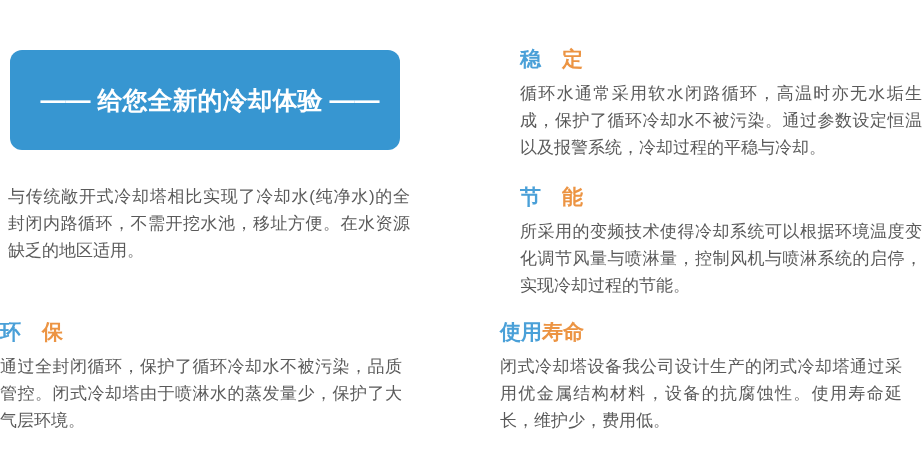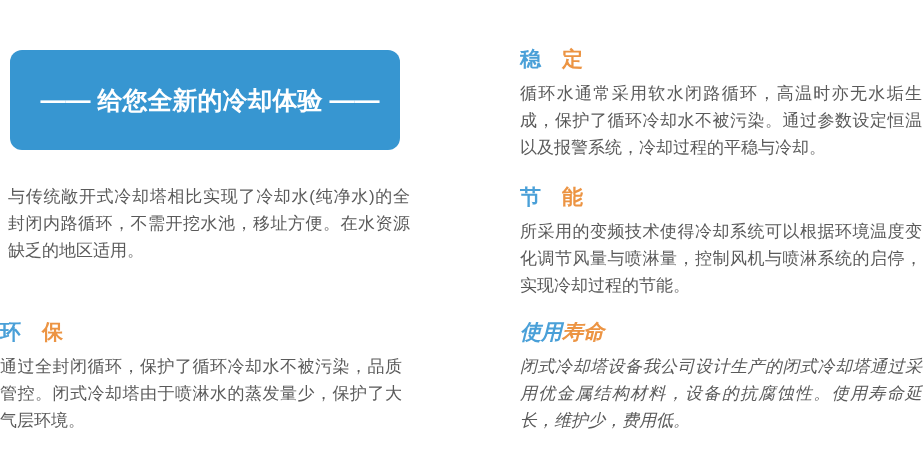--- a/index.html
+++ b/index.html
@@ -21,21 +21,21 @@
     align-items:center; justify-content:center;
     gap:11px; box-sizing:border-box;
   }
   .banner-tagline { font-size:17px; font-weight:bold; letter-spacing:1px; white-space:pre; }
   .banner-headline { font-size:25px; font-weight:bold; white-space:pre;margin-left:10px; }
   .feature { position:absolute; width:402px; }
   .pos-water   { left:8px;   top:183px; }
   .pos-eco     { left:0;   top:318px; }
   .pos-stable  { left:520px; top:45px;  }
   .pos-energy  { left:520px; top:183px; }
-  .pos-life    { left:520px; top:318px;font-style:italic; }
+  .pos-life    { left:500px; top:318px; }
   .feature-title {
     margin:0 0 7px 0;
     font-size:21px; font-weight:bold; line-height:28px;
     white-space:pre;
   }
   .t-blue   { color:#4aa0d8; }
   .t-orange { color:#ec9443; }
   .feature-body {
     margin:0;
     font-size:17px; line-height:27px;

